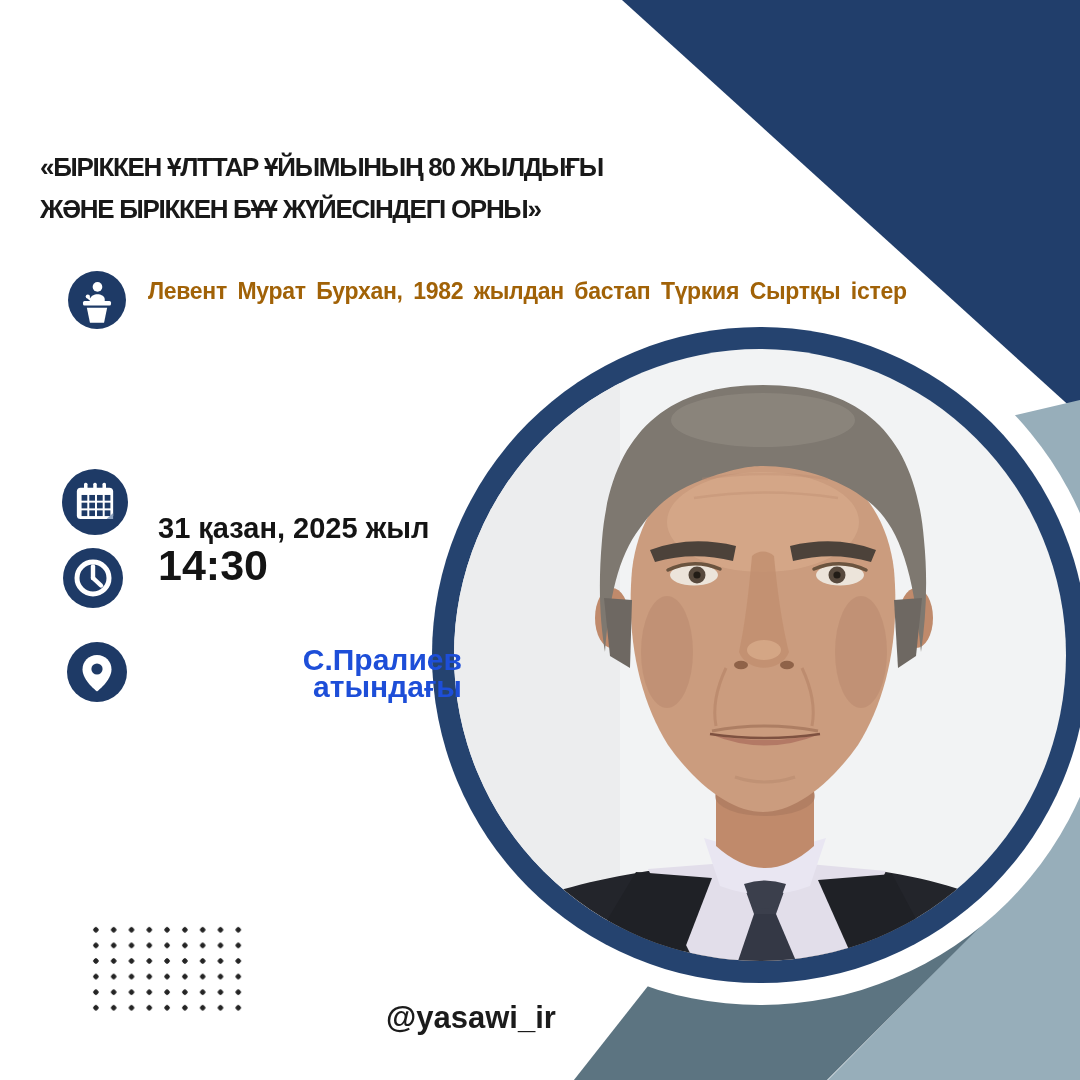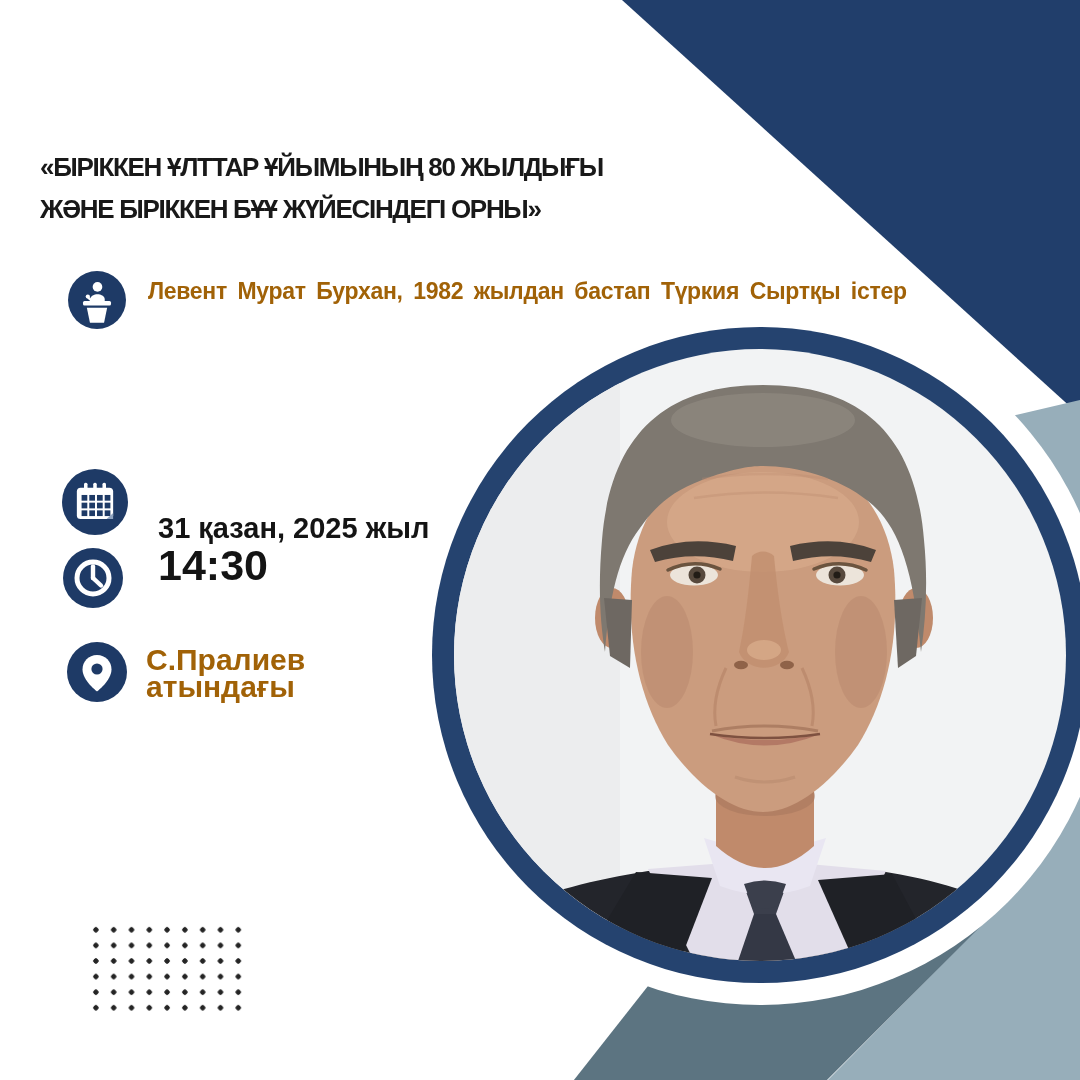--- a/index.html
+++ b/index.html
@@ -23,22 +23,22 @@
   .speaker-text{
     position:absolute;left:148px;top:277px;width:734px;
     font-weight:700;font-size:23px;line-height:29px;letter-spacing:-0.3px;color:#a16207;
     white-space:nowrap;
   }
   .speaker-text .l1{word-spacing:4.5px;}
   .detail-text{
     position:absolute;font-weight:700;color:#141414;white-space:nowrap;
   }
   .loc-block{
-    position:absolute;left:146px;top:646px;width:316px;text-align:left;
-    font-weight:700;font-size:30px;line-height:27px;color:#a16207;
+    position:absolute;left:146px;top:646px;width:316px;text-align:right;
+    font-weight:700;font-size:30px;line-height:27px;color:#1d4ed8;
   }
   .dots{
     position:absolute;left:84px;top:919px;width:161px;height:95px;
     background-image:radial-gradient(circle,#242424 2.4px,rgba(0,0,0,0) 2.9px);
     background-size:17.8px 15.6px;background-position:3px 3px;
   }
   .handle{
     position:absolute;left:386px;top:1000px;font-weight:700;font-size:31px;color:#1b1b1b;
     white-space:nowrap;
   }
@@ -182,14 +182,15 @@
       <path d="M30,13 C21.5,13 15.5,19.5 15.5,27.5 C15.5,38.5 30,49.5 30,49.5 C30,49.5 44.5,38.5 44.5,27.5 C44.5,19.5 38.5,13 30,13 Z" fill="#fff"></path>
       <circle cx="30" cy="27" r="5.6" fill="#1e3a66"></circle>
     </svg>
   </div>
   <div class="loc-block">
     <div>С.Пралиев атындағы</div>
   </div>
 
   <div class="dots"></div>
 
+  <div class="handle">@yasawi_ir</div>
 
 </div>
 
 </body></html>

